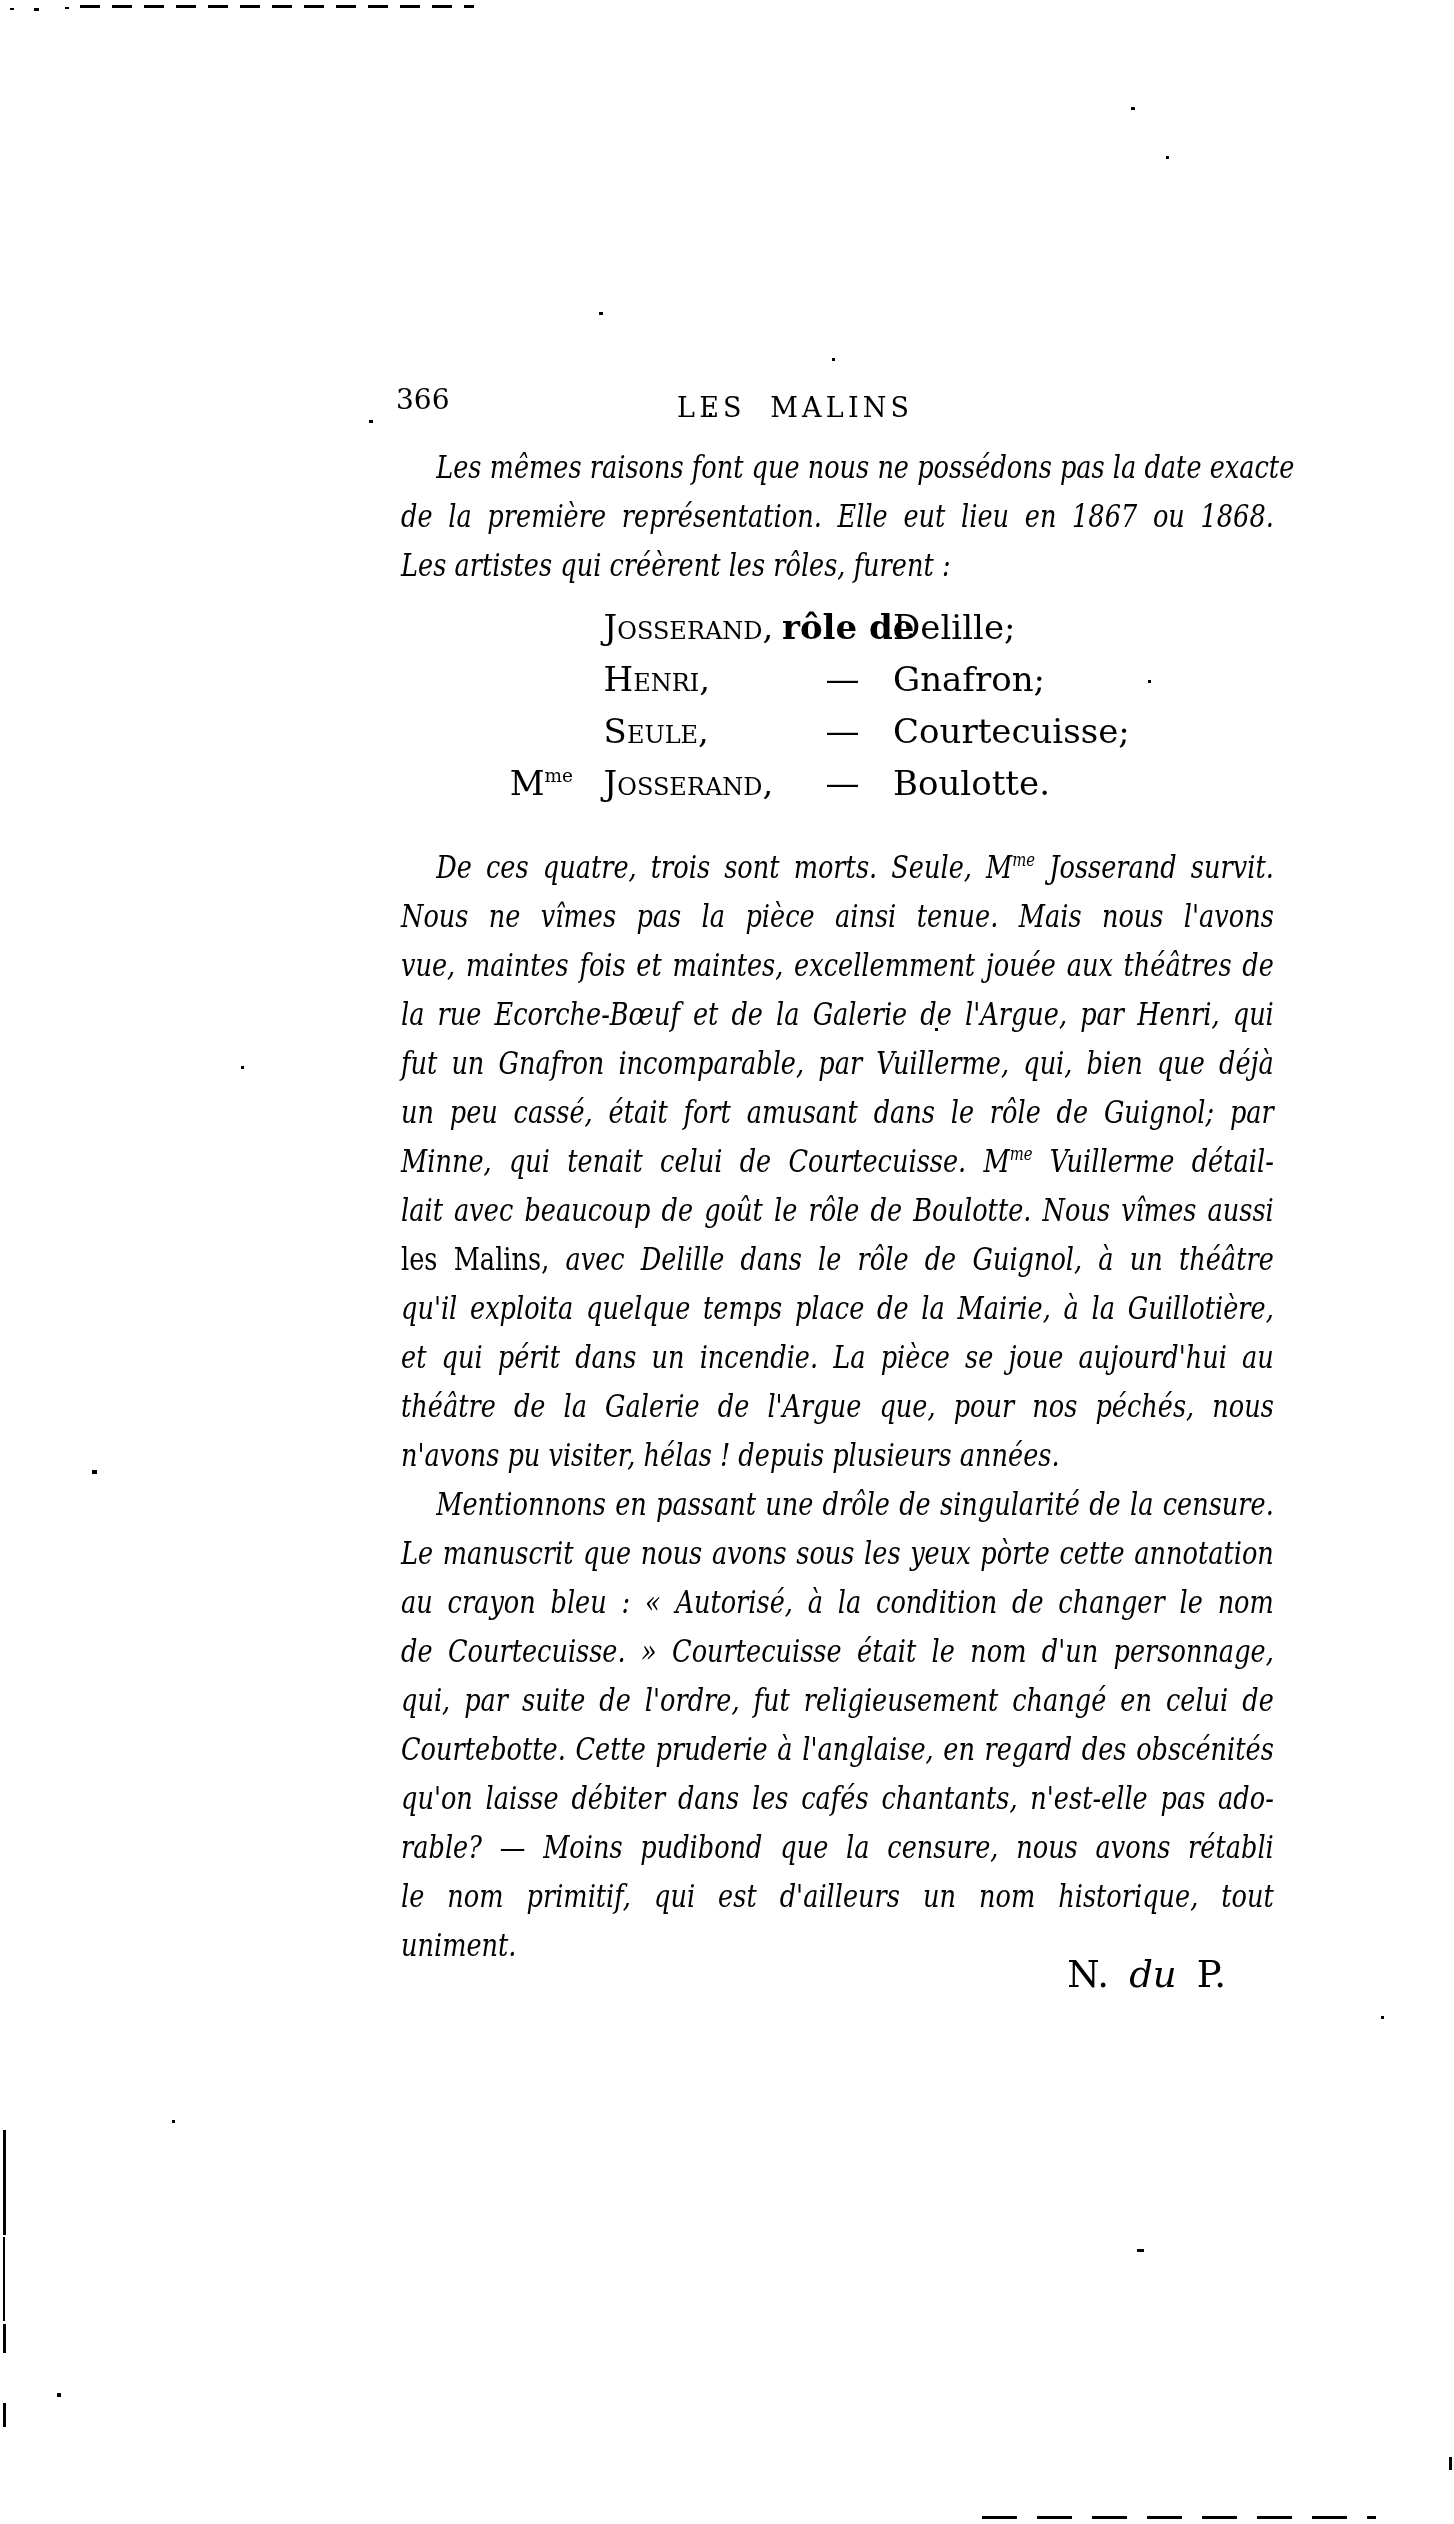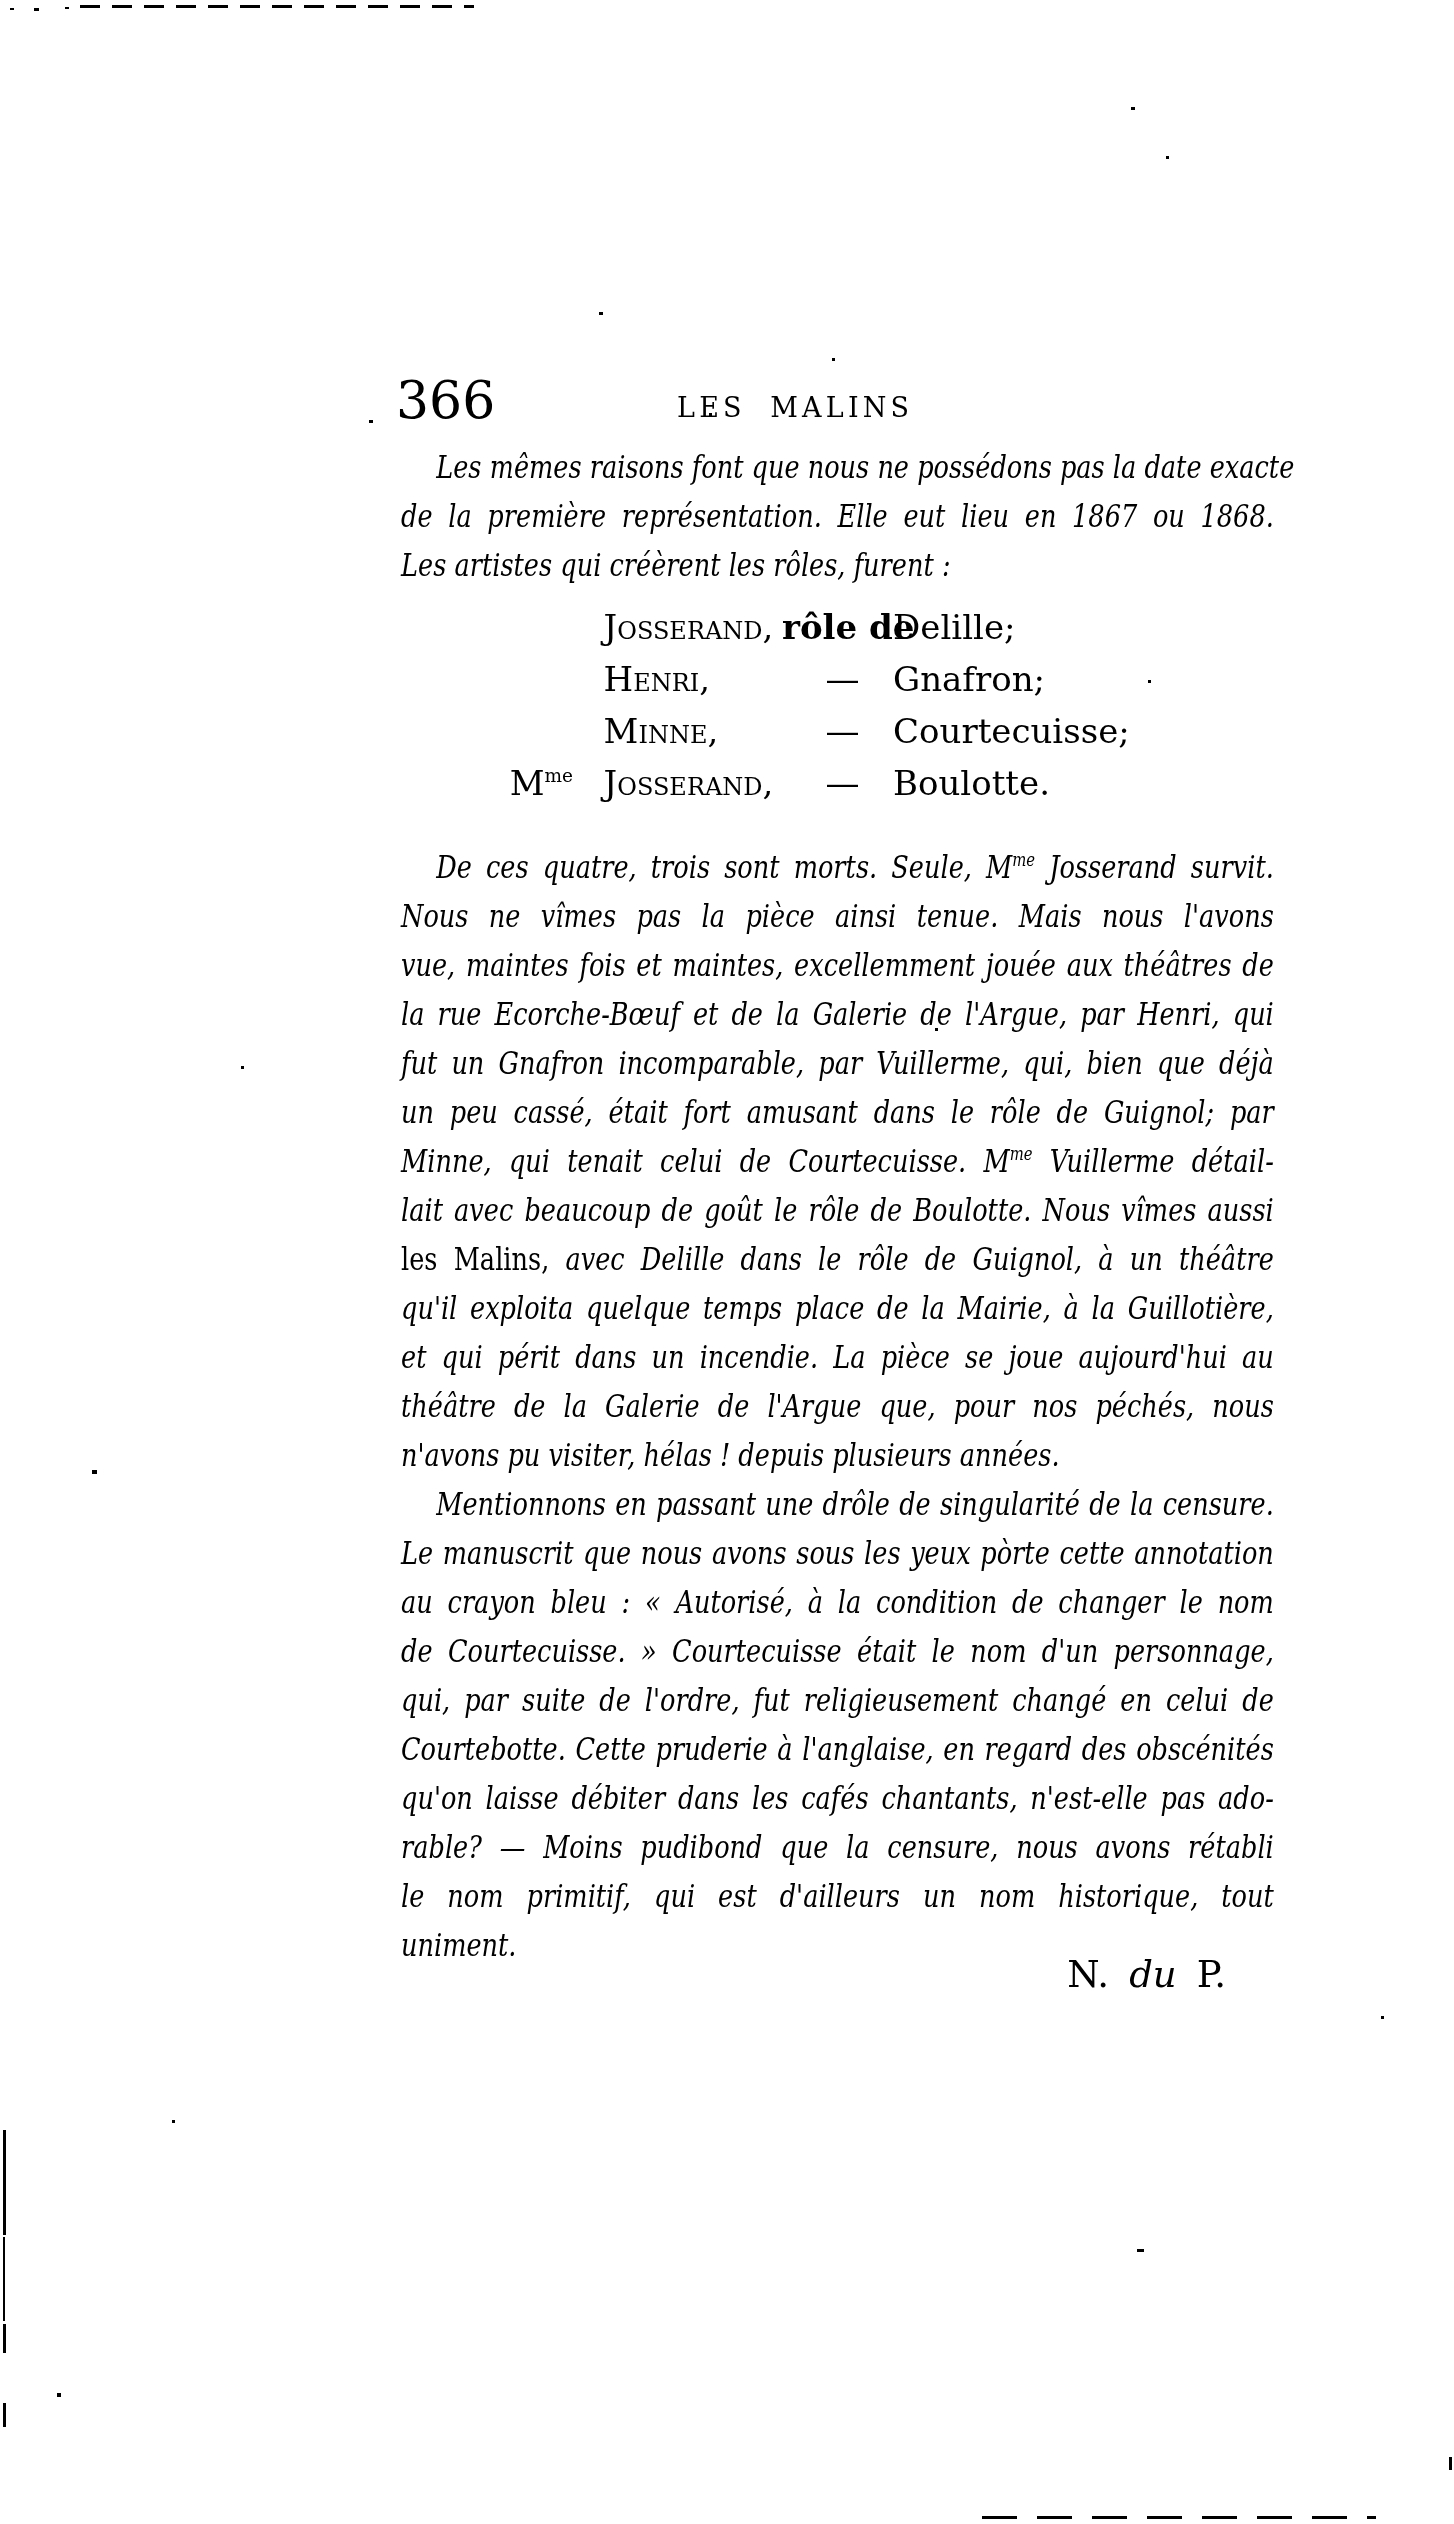--- a/index.html
+++ b/index.html
@@ -1,19 +1,19 @@
 <!DOCTYPE html>
 <html style="font-size:13.4px"><head>
 <meta charset="utf-8">
 <style>
   html,body{margin:0;padding:0;background:#e8e8e8;}
   .page{position:relative;width:1454px;height:2525px;background:#ffffff;overflow:hidden;
         font-family:"DejaVu Serif",serif;color:#000;}
   
-  .pagenum{position:absolute;left:396px;top:379px;font-size:52px;line-height:42px;}
+  .pagenum{position:absolute;left:396px;top:379px;font-size:28px;line-height:42px;}
   .runhead{position:absolute;left:677px;top:394px;width:336px;text-align:left;
            font-size:27px;line-height:27px;letter-spacing:4.2px;word-spacing:11.7px;}
   
   .col{position:absolute;left:401px;width:1091px;transform:scaleX(0.80);transform-origin:0 0;
        font-style:italic;font-size:32px;line-height:49px;}
   #intro{top:443px;}
   #main{top:843px;}
   .ln{height:49px;text-align:justify;text-align-last:justify;white-space:nowrap;}
   .ln.last{text-align:left;text-align-last:left;}
   .ln.ind{text-indent:44px;}
@@ -84,21 +84,21 @@
     <div class="cell c-name">Josserand,</div>
     <div class="cell c-mid lead">rôle de</div>
     <div class="cell c-role">Delille;</div>
 
     <div class="cell c-pre"></div>
     <div class="cell c-name">Henri,</div>
     <div class="cell c-mid">—</div>
     <div class="cell c-role">Gnafron;</div>
 
     <div class="cell c-pre"></div>
-    <div class="cell c-name">Minne,</div>
+    <div class="cell c-name">Seule,</div>
     <div class="cell c-mid">—</div>
     <div class="cell c-role">Courtecuisse;</div>
 
     <div class="cell c-pre"><span>M</span><sup class="ps">me</sup></div>
     <div class="cell c-name">Josserand,</div>
     <div class="cell c-mid">—</div>
     <div class="cell c-role">Boulotte.</div>
   </div>
 
   <div class="col" id="main">

